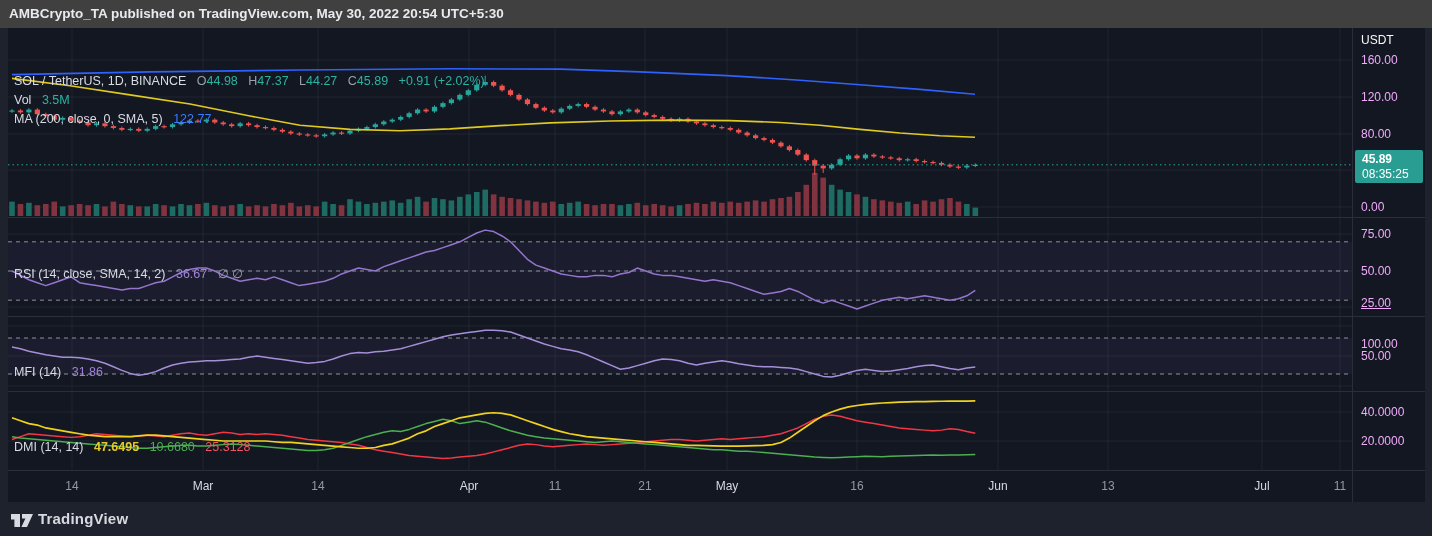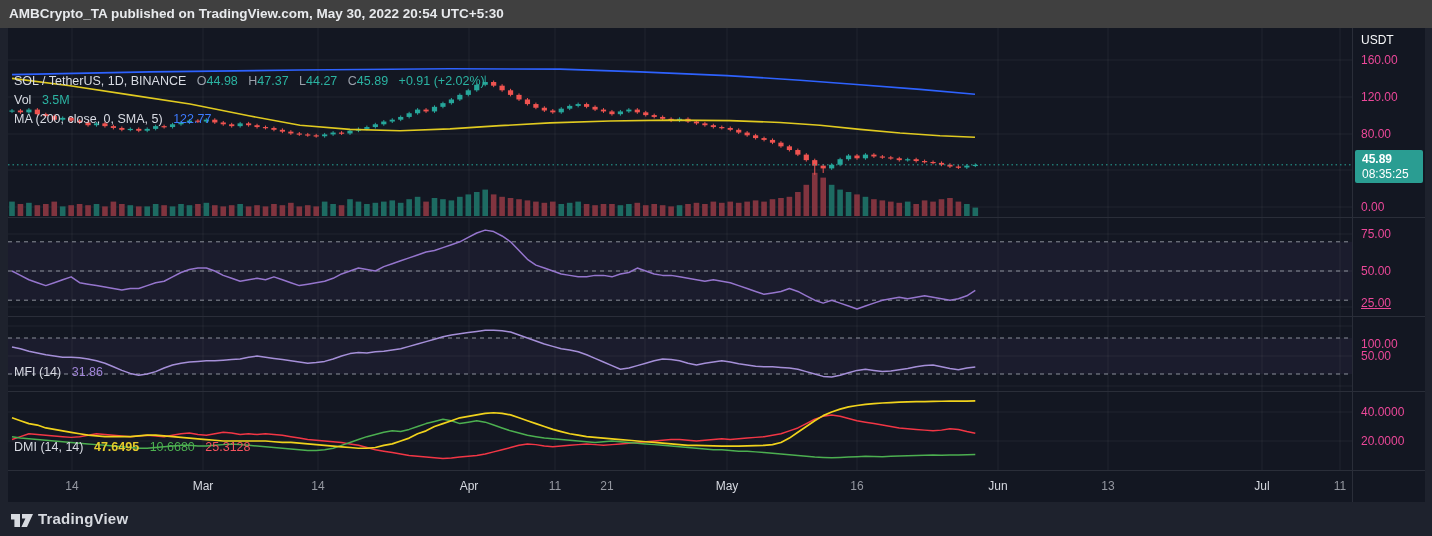--- a/index.html
+++ b/index.html
@@ -9,21 +9,21 @@
   #header{position:absolute;left:0;top:0;width:1432px;height:28px;background:#404040;
           color:#e8eaed;font-size:13.5px;font-weight:bold;line-height:28px;padding-left:9px;box-sizing:border-box;}
   
   #chart-bg{position:absolute;left:8px;top:28px;width:1417px;height:474px;background:#131722;}
   #chart-svg{position:absolute;left:8px;top:28px;}
   
   .sep{position:absolute;left:8px;width:1417px;height:1px;background:#2a2e39;}
   #axis-border{position:absolute;left:1352px;top:28px;width:1px;height:474px;background:#2a2e39;}
   
   #price-axis{position:absolute;left:1353px;top:28px;width:72px;height:442px;}
-  .tick{position:absolute;left:8px;color:#ec4899;font-size:12px;line-height:14px;white-space:nowrap;}
+  .tick{position:absolute;left:8px;color:#f0abfc;font-size:12px;line-height:14px;white-space:nowrap;}
   .tick.cur{color:#f8f9fb;}
   #badge{position:absolute;left:2px;top:122px;width:68px;height:33px;background:#2a9d92;border-radius:2px;
          color:#fff;font-size:12px;text-align:left;padding:2px 0 0 7px;box-sizing:border-box;}
   #badge .p{font-weight:bold;display:block;line-height:15px;}
   #badge .t{display:block;line-height:14px;}
   
   #time-axis{position:absolute;left:8px;top:471px;width:1417px;height:31px;}
   .tlab{position:absolute;top:8px;width:44px;margin-left:-22px;text-align:center;color:#9598a1;font-size:12px;}
   .tlab.major{color:#d6d9e0;}
   
@@ -449,20 +449,27 @@
     <div class="row">
       <span class="lg">Vol</span><span class="sp"></span>
       <span class="teal">3.5M</span>
     </div>
     <div class="row">
       <span class="lg">MA (200, close, 0, SMA, 5)</span><span class="sp"></span>
       <span class="blue">122.77</span>
     </div>
   </div>
 
+  <div class="legend" style="left:14px;top:226px;">
+    <div class="row">
+      <span class="lg">RSI (14, close, SMA, 14, 2)</span><span class="sp"></span>
+      <span class="purple">36.67</span><span class="sp"></span>
+      <span class="dim">∅ ∅</span>
+    </div>
+  </div>
 
   <div class="legend" style="left:14px;top:324px;">
     <div class="row">
       <span class="lg">MFI (14)</span><span class="sp"></span>
       <span class="purple">31.86</span>
     </div>
   </div>
 
   <div class="legend" style="left:14px;top:399px;">
     <div class="row">
@@ -497,21 +504,21 @@
       <div class="tick" style="top: 377px;">40.0000</div>
       <div class="tick" style="top: 406px;">20.0000</div>
     </div>
 
   <div id="time-axis">
       <div class="tlab" style="left: 64px;">14</div>
       <div class="tlab major" style="left: 195px;">Mar</div>
       <div class="tlab" style="left: 310px;">14</div>
       <div class="tlab major" style="left: 461px;">Apr</div>
       <div class="tlab" style="left: 547px;">11</div>
-      <div class="tlab" style="left: 599px;">21</div>
+      <div class="tlab" style="left: 637px;">21</div>
       <div class="tlab major" style="left: 719px;">May</div>
       <div class="tlab" style="left: 849px;">16</div>
       <div class="tlab major" style="left: 990px;">Jun</div>
       <div class="tlab" style="left: 1100px;">13</div>
       <div class="tlab major" style="left: 1254px;">Jul</div>
       <div class="tlab" style="left: 1332px;">11</div>
     </div>
 
   <div id="footer">
     <svg id="tv-logo" width="24" height="22" viewBox="0 0 24 22">

